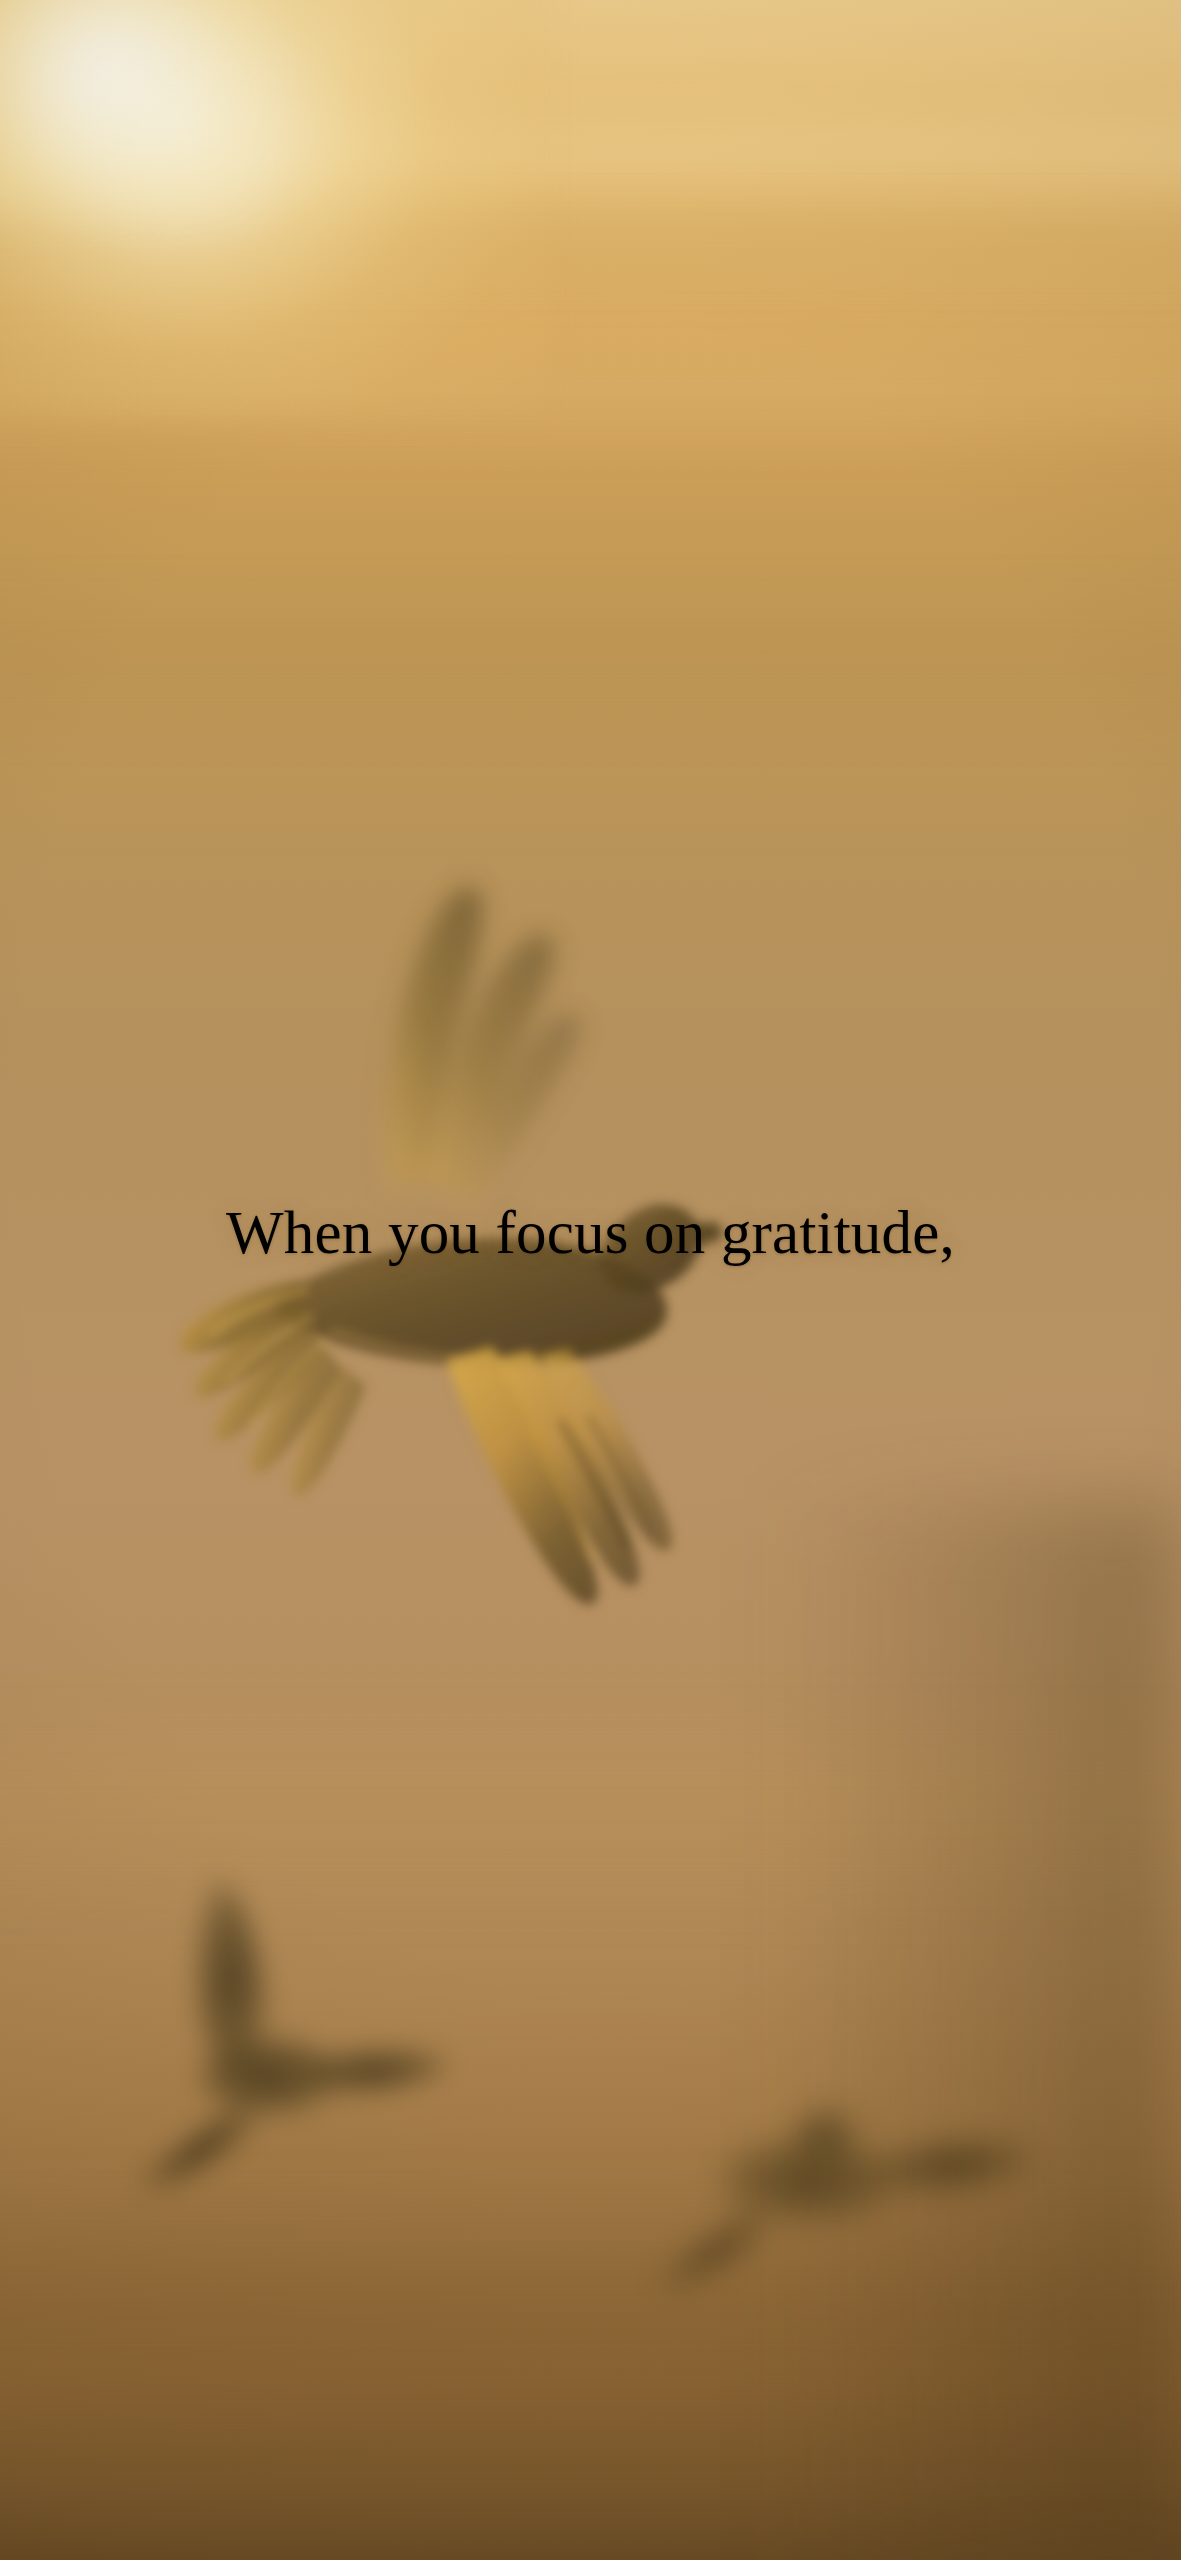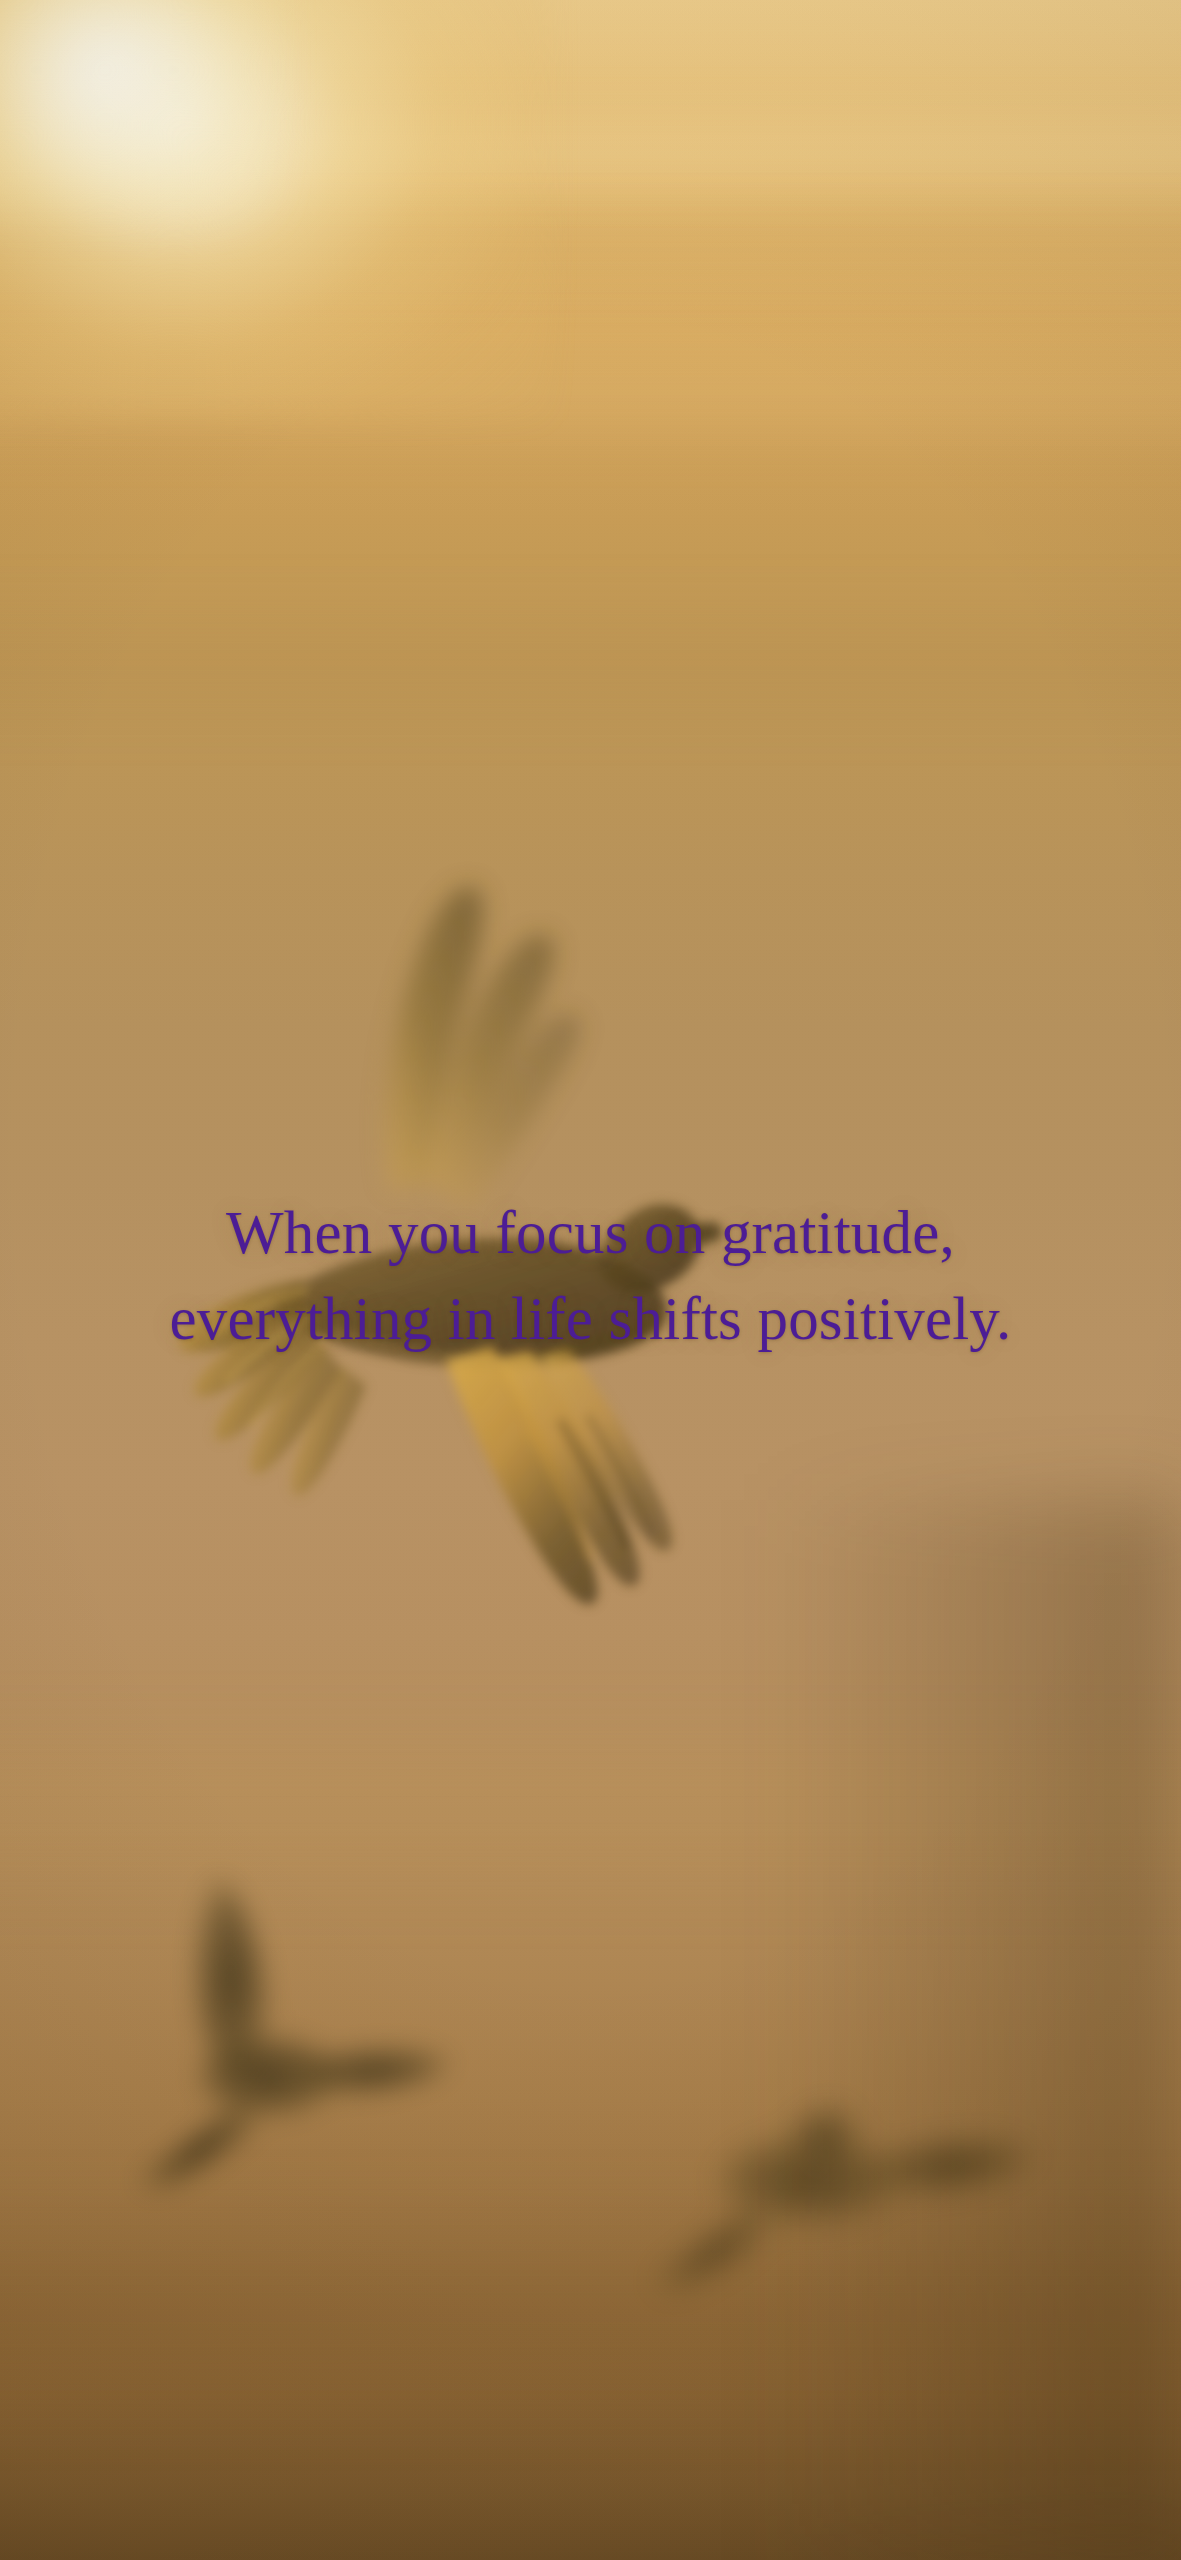--- a/index.html
+++ b/index.html
@@ -146,21 +146,21 @@
     position: absolute;
     left: 0;
     right: 0;
     top: 1190px;
     text-align: center;
     padding: 0 18px;
     box-sizing: border-box;
   }
   .quote-line {
     display: block;
-    color: #4c1d95;
+    color: #000000;
     font-family: "Liberation Serif", "DejaVu Serif", serif;
     font-weight: 400;
     font-size: 61px;
     line-height: 86px;
     letter-spacing: 0.2px;
     white-space: nowrap;
     text-shadow:
       0 1px 3px rgba(90, 62, 20, 0.30),
       0 0 22px rgba(120, 86, 34, 0.18);
   }
@@ -316,16 +316,15 @@
       </svg>
     </div>
   </div>
 
   <div class="vignette"></div>
   <div class="vignette-right"></div>
   <div class="grain"></div>
 
   <div class="quote-block">
     <span class="quote-line">When you focus on gratitude,</span>
-    <span class="quote-line">everything in life shifts positively.</span>
   </div>
 
 </div>
 
 </body></html>

